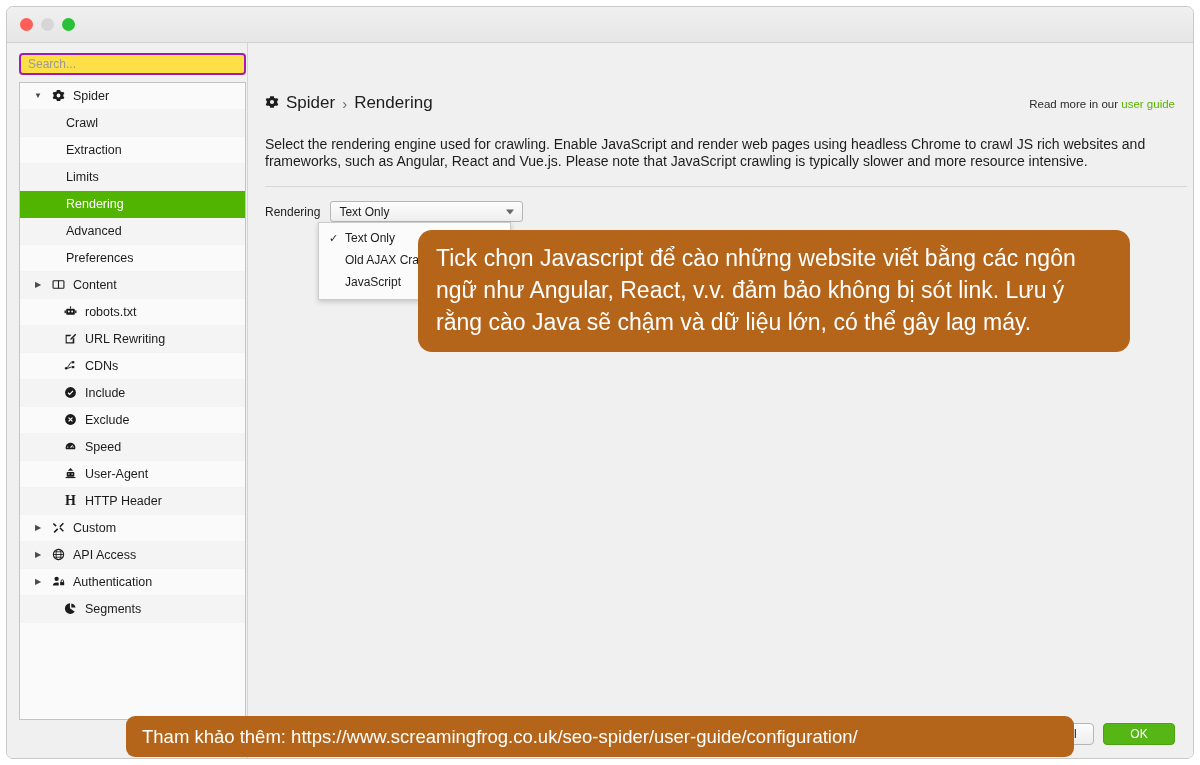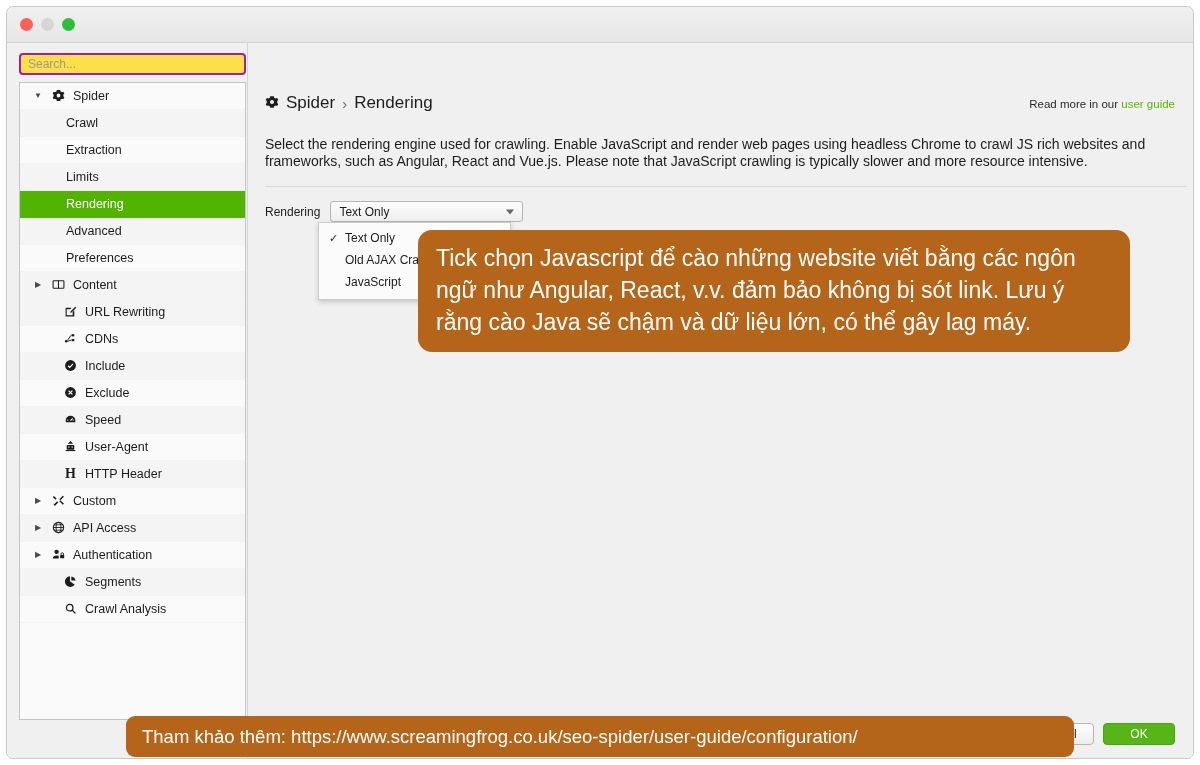--- a/index.html
+++ b/index.html
@@ -335,20 +335,31 @@
               <span class="lbl">Preferences</span>
             </div>
             <div class="tree-item lvl0 alt">
               <span class="twisty">▶</span>
               <span class="node-icon"><svg width="13" height="13" viewBox="0 0 24 24">
                   <rect x="2" y="5" width="20" height="14" rx="1.5" fill="none" stroke="#1c1c1c" stroke-width="2"></rect>
                   <line x1="12" y1="5" x2="12" y2="19" stroke="#1c1c1c" stroke-width="2"></line>
                 </svg></span>
               <span class="lbl">Content</span>
             </div>
+            <div class="tree-item lvl1i">
+              <span class="node-icon"><svg width="13" height="13" viewBox="0 0 24 24">
+                  <rect x="4" y="7" width="16" height="11" rx="2" fill="#1c1c1c"></rect>
+                  <circle cx="9" cy="12" r="1.7" fill="#fff"></circle>
+                  <circle cx="15" cy="12" r="1.7" fill="#fff"></circle>
+                  <rect x="11" y="2.5" width="2" height="4" fill="#1c1c1c"></rect>
+                  <rect x="1" y="10" width="2.5" height="5" fill="#1c1c1c"></rect>
+                  <rect x="20.5" y="10" width="2.5" height="5" fill="#1c1c1c"></rect>
+                </svg></span>
+              <span class="lbl">robots.txt</span>
+            </div>
             <div class="tree-item lvl1i alt">
               <span class="node-icon"><svg width="13" height="13" viewBox="0 0 24 24">
                   <path fill="#1c1c1c" d="M3 5h11l-3 3H5v11h11v-6l3-3v11H3z"></path>
                   <path fill="#1c1c1c" d="M20.7 3.3l1.9 1.9-8.6 8.6-2.6.7.7-2.6z"></path>
                 </svg></span>
               <span class="lbl">URL Rewriting</span>
             </div>
             <div class="tree-item lvl1i">
               <span class="node-icon"><svg width="13" height="13" viewBox="0 0 24 24">
                   <circle cx="4" cy="17" r="2.3" fill="#1c1c1c"></circle>
@@ -423,27 +434,20 @@
                   <path d="M16.8 13v-2a2.2 2.2 0 0 1 4.4 0v2" fill="none" stroke="#1c1c1c" stroke-width="1.7"></path>
                 </svg></span>
               <span class="lbl">Authentication</span>
             </div>
             <div class="tree-item lvl1i alt">
               <span class="node-icon"><svg width="13" height="13" viewBox="0 0 24 24">
                   <path fill="#1c1c1c" d="M11 2.3A9.8 9.8 0 0 0 12 22a9.8 9.8 0 0 0 7.9-4l-8.9-6.6z"></path>
                   <path fill="#1c1c1c" d="M13.5 2.6V10h7.9a9.8 9.8 0 0 0-7.9-7.4z"></path>
                 </svg></span>
               <span class="lbl">Segments</span>
-            </div>
-            <div class="tree-item lvl1i">
-              <span class="node-icon"><svg width="13" height="13" viewBox="0 0 24 24">
-                  <circle cx="10.5" cy="10.5" r="6" fill="none" stroke="#1c1c1c" stroke-width="2.4"></circle>
-                  <line x1="15" y1="15" x2="21" y2="21" stroke="#1c1c1c" stroke-width="2.6"></line>
-                </svg></span>
-              <span class="lbl">Crawl Analysis</span>
             </div>
           </div>
       </div>
 
       <div class="main">
 
         <div class="crumb">
           <span class="gear-ic">
             <svg width="14" height="14" viewBox="0 0 24 24" aria-hidden="true">
               <path fill="#1d1d1d" d="M12 8.5a3.5 3.5 0 1 0 0 7 3.5 3.5 0 0 0 0-7zm9 3.5c0 .6-.05 1.2-.15 1.75l2 1.55-2 3.45-2.4-.95c-.85.7-1.85 1.25-2.9 1.6L15.2 22h-6.4l-.35-2.6c-1.05-.35-2.05-.9-2.9-1.6l-2.4.95-2-3.45 2-1.55A9.8 9.8 0 0 1 3 12c0-.6.05-1.2.15-1.75l-2-1.55 2-3.45 2.4.95c.85-.7 1.85-1.25 2.9-1.6L8.8 2h6.4l.35 2.6c1.05.35 2.05.9 2.9 1.6l2.4-.95 2 3.45-2 1.55c.1.55.15 1.15.15 1.75z"></path>

